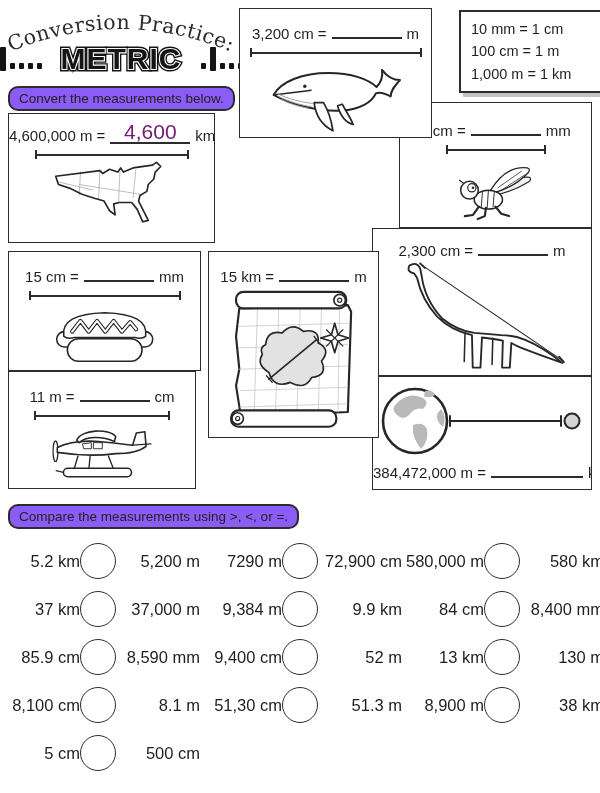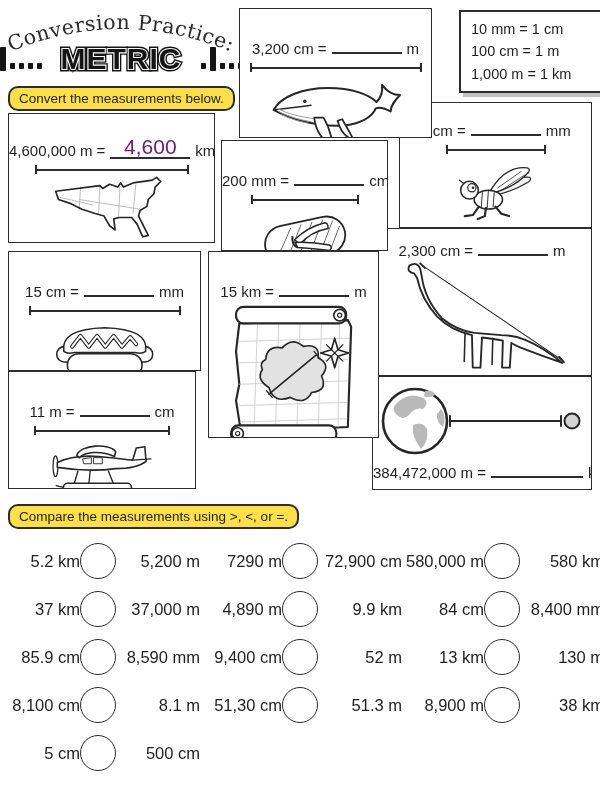--- a/index.html
+++ b/index.html
@@ -10,29 +10,29 @@
   .arc-svg{display:block;margin:0 auto;}
   .metric-row{display:flex;align-items:flex-end;justify-content:center;gap:15px;margin-top:-10px;}
   .tgroup{display:flex;align-items:flex-end;gap:4px;padding-bottom:3px;}
   .tbar{width:6px;height:24px;background:#141414;border-radius:1px;}
   .tdot{width:5px;height:6px;background:#141414;border-radius:1px;margin-bottom:2px;}
   .metric-stack{position:relative;margin:0 4px;line-height:1;}
   .metric-stack span{font-weight:900;font-size:30px;letter-spacing:1px;font-family:"Liberation Sans",sans-serif;}
   .m-out{color:#141414;-webkit-text-stroke:5px #141414;}
   .m-mid{position:absolute;left:0;top:0;color:#fff;-webkit-text-stroke:2.2px #fff;}
   .m-in{position:absolute;left:0;top:0;color:#141414;}
-  .badge{display:inline-block;border:2px solid #2c2c2c;border-radius:10px;background:#fde047;
+  .badge{display:inline-block;border:2px solid #2c2c2c;border-radius:10px;background:#8b5cf6;
          padding:3px 9px;font-size:13.5px;color:#222;}
   .convert-badge{position:absolute;left:8px;top:86px;white-space:nowrap;}
   
   .ref-box{position:absolute;left:459px;top:10px;width:133px;border:2.5px solid #2c2c2c;background:#fff;
            box-shadow:4px 4px 0 #c2c2c2;padding:6px 0 6px 10px;font-size:14.5px;line-height:1.55;z-index:1;}
   
   .pbox{position:absolute;border:1.6px solid #2c2c2c;background:#fff;overflow:hidden;box-sizing:border-box;}
-  .prompt{text-align:center;font-size:15px;margin-top:28px;white-space:nowrap;}
+  .prompt{text-align:center;font-size:15px;margin-top:13px;white-space:nowrap;}
   .blank{display:inline-block;width:70px;height:15px;border-bottom:2px solid #2c2c2c;margin:0 5px;
          text-align:center;vertical-align:baseline;}
   .answer{display:inline-block;color:#701a75;font-size:21px;line-height:8px;transform:translateY(-2px);}
   .mline{height:9px;border-left:2px solid #2c2c2c;border-right:2px solid #2c2c2c;
          background:linear-gradient(#2c2c2c,#2c2c2c) center/100% 2px no-repeat;margin:6px auto 2px;}
   .illus{display:block;margin:2px auto 0;}
   #box-whale{left:239px;top:8px;width:193px;height:130px;z-index:5;}
   #box-usmap{left:8px;top:113px;width:207px;height:130px;z-index:2;}
   #box-flipflop{left:221px;top:140px;width:167px;height:111px;z-index:4;}
   #box-fly{left:399px;top:102px;width:193px;height:126px;z-index:1;}
@@ -122,40 +122,20 @@
           <path d="M70 15 L68 56"></path>
           <path d="M99 15 L97 59"></path>
           <path d="M122 12 L118 54"></path>
         <path d="M8 30 L60 42"></path>
           <path d="M40 34 L128 48"></path>
       </g>
       <path fill="none" stroke="#262626" stroke-width="2.4" stroke-linejoin="round" d="M6 22 L70 14 L74 18 L84 12 L96 16 L100 10 L104 16 L118 10 L146 6 L152 2 L158 8 L150 16 L148 26 L140 34 L138 44 L128 50 L126 58 L134 74 L140 86 L132 88 L124 70 L116 60 L98 60 L90 62 L92 78 L84 72 L76 58 L62 54 L44 48 L28 40 L10 34 Z"></path>
     </svg>
   </div>
 
-  <div class="pbox" id="box-flipflop">
-    <div class="prompt"><span>200 mm =</span><span class="blank"></span><span>cm</span></div>
-    <div class="mline" style="width:104px"></div>
-    <svg class="illus" width="148" height="66" viewBox="0 0 150 96">
-      <g transform="rotate(-12 75 48)">
-        <rect x="16" y="22" width="118" height="54" rx="27" fill="#fff" stroke="#262626" stroke-width="2.6"></rect>
-        <g stroke="#555" stroke-width="1.2">
-          <path d="M28 70 L58 28"></path>
-            <path d="M42 74 L74 26"></path>
-            <path d="M58 76 L90 26"></path>
-          <path d="M74 76 L106 26"></path>
-            <path d="M90 76 L120 30"></path>
-            <path d="M106 74 L128 40"></path>
-        </g>
-        <path d="M58 40 Q54 52 62 58" fill="none" stroke="#262626" stroke-width="3"></path>
-        <path d="M60 46 Q82 32 108 31 Q113 32 111 40 Q86 39 66 54 Z" fill="#fff" stroke="#262626" stroke-width="2.2"></path>
-        <path d="M60 50 Q84 54 108 64 Q112 67 107 72 Q84 64 62 58 Z" fill="#fff" stroke="#262626" stroke-width="2.2"></path>
-      </g>
-    </svg>
-  </div>
 
   <div class="pbox" id="box-fly">
     <div class="prompt" style="margin-top:16px"><span>3 cm =</span><span class="blank"></span><span>mm</span></div>
     <div class="mline" style="width:96px"></div>
     <svg class="illus" width="126" height="66" viewBox="0 0 150 112">
       <g fill="none" stroke="#262626" stroke-linejoin="round" stroke-linecap="round">
         <path d="M70 62 Q100 34 132 36 Q136 40 130 44 Q104 60 74 66 Z" fill="#f2f2f2" stroke-width="2"></path>
         <path d="M66 58 Q92 16 128 20 Q134 22 130 28 Q108 52 72 62 Z" fill="#fff" stroke-width="2.2"></path>
         <path d="M78 54 L118 26" stroke-width="1.3"></path>
           <path d="M84 58 L124 32" stroke-width="1.3"></path>
@@ -294,21 +274,21 @@
           <span class="lv">580,000 m</span>
           <span class="cc"></span>
           <span class="rv">580 km</span>
         </div>
       <div class="cmp">
           <span class="lv">37 km</span>
           <span class="cc"></span>
           <span class="rv">37,000 m</span>
         </div>
       <div class="cmp">
-          <span class="lv">4,890 m</span>
+          <span class="lv">9,384 m</span>
           <span class="cc"></span>
           <span class="rv">9.9 km</span>
         </div>
       <div class="cmp">
           <span class="lv">84 cm</span>
           <span class="cc"></span>
           <span class="rv">8,400 mm</span>
         </div>
       <div class="cmp">
           <span class="lv">85.9 cm</span>

